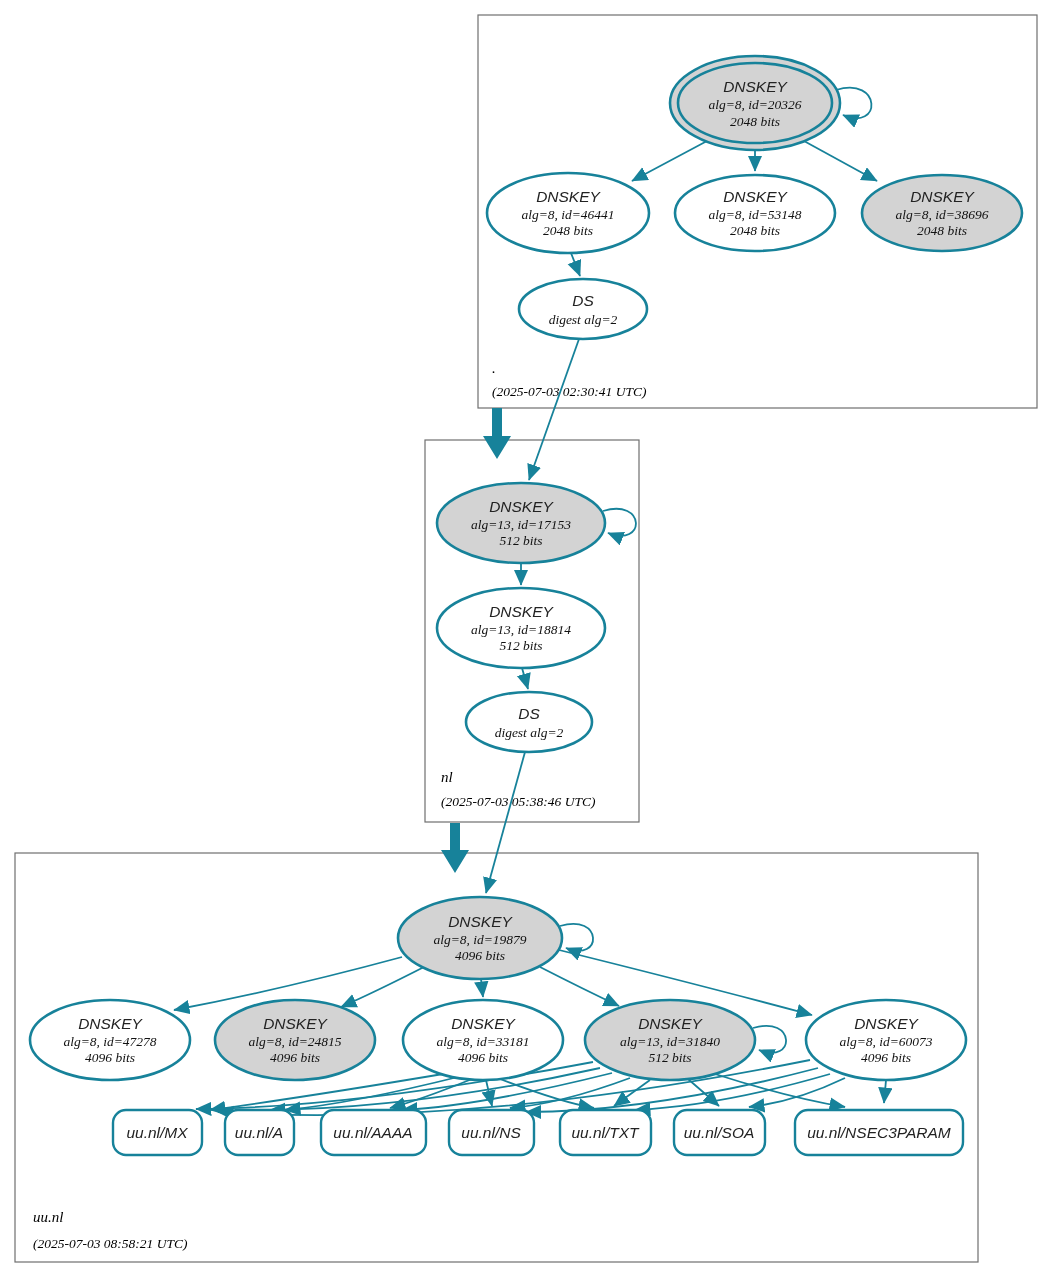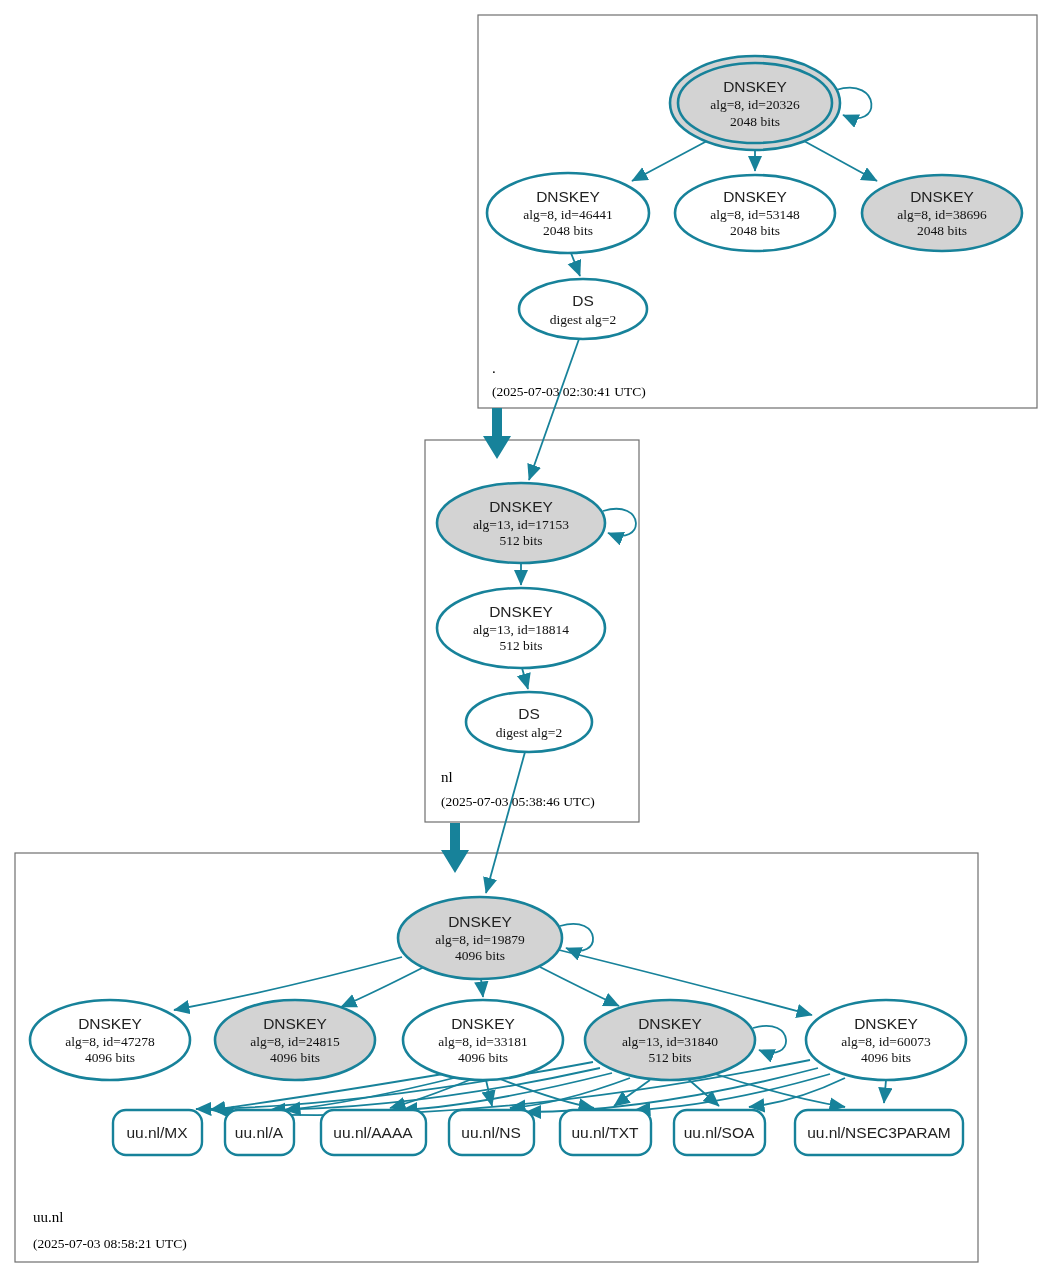--- a/index.html
+++ b/index.html
@@ -1,16 +1,16 @@
 <!DOCTYPE html>
 <html><head>
 <meta charset="utf-8">
 <style>
   html,body { margin:0; padding:0; background:#ffffff; }
-  .canvas { position:relative; width:1051px; height:1278px; background:#fff; }
+  .canvas { position:relative; width:1051px; height:1278px; background:#fff;font-style:italic; }
   svg { display:block; }
   .zone-box { fill:#ffffff; stroke:#6f6f6f; stroke-width:1.2; }
   .edge { fill:none; stroke:#17829a; stroke-width:1.8; }
   .thick-arrow { fill:#17829a; stroke:none; }
   .node-ellipse { fill:#ffffff; stroke:#17829a; stroke-width:2.6; }
   .node-gray { fill:#d3d3d3; }
   .rrset-box { fill:#ffffff; stroke:#17829a; stroke-width:2.4; }
   .ntitle  { font-family:"Liberation Sans", sans-serif; font-size:15.5px; fill:#222; text-anchor:middle; }
   .nattr   { font-family:"Liberation Serif", serif; font-size:13.5px; fill:#111; text-anchor:middle; }
   .rrlabel { font-family:"Liberation Sans", sans-serif; font-size:15.5px; fill:#222; text-anchor:middle; }

